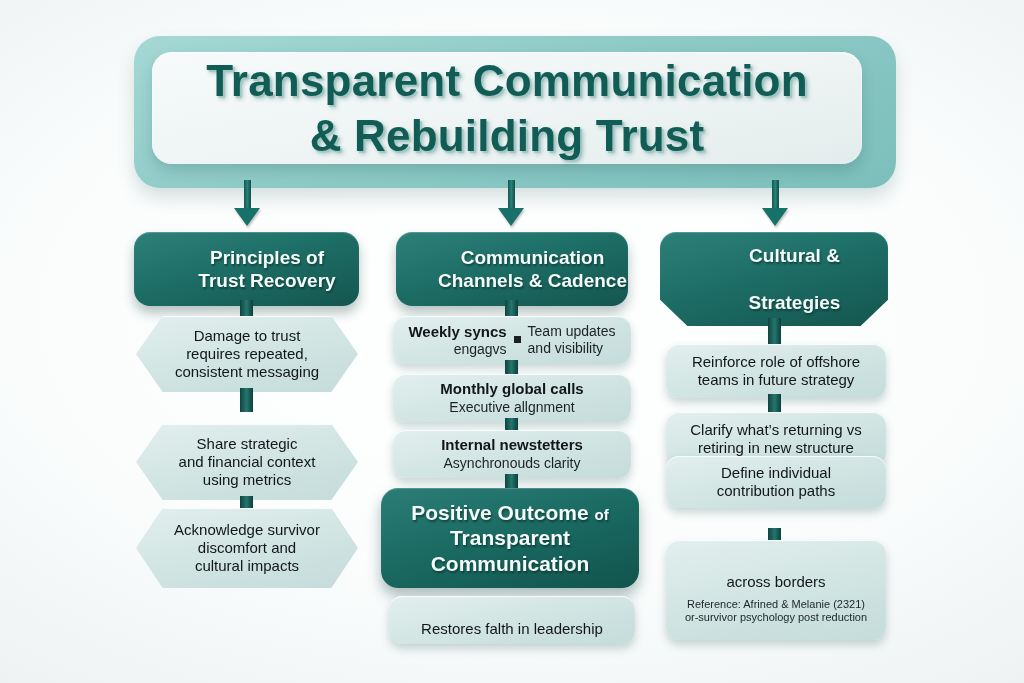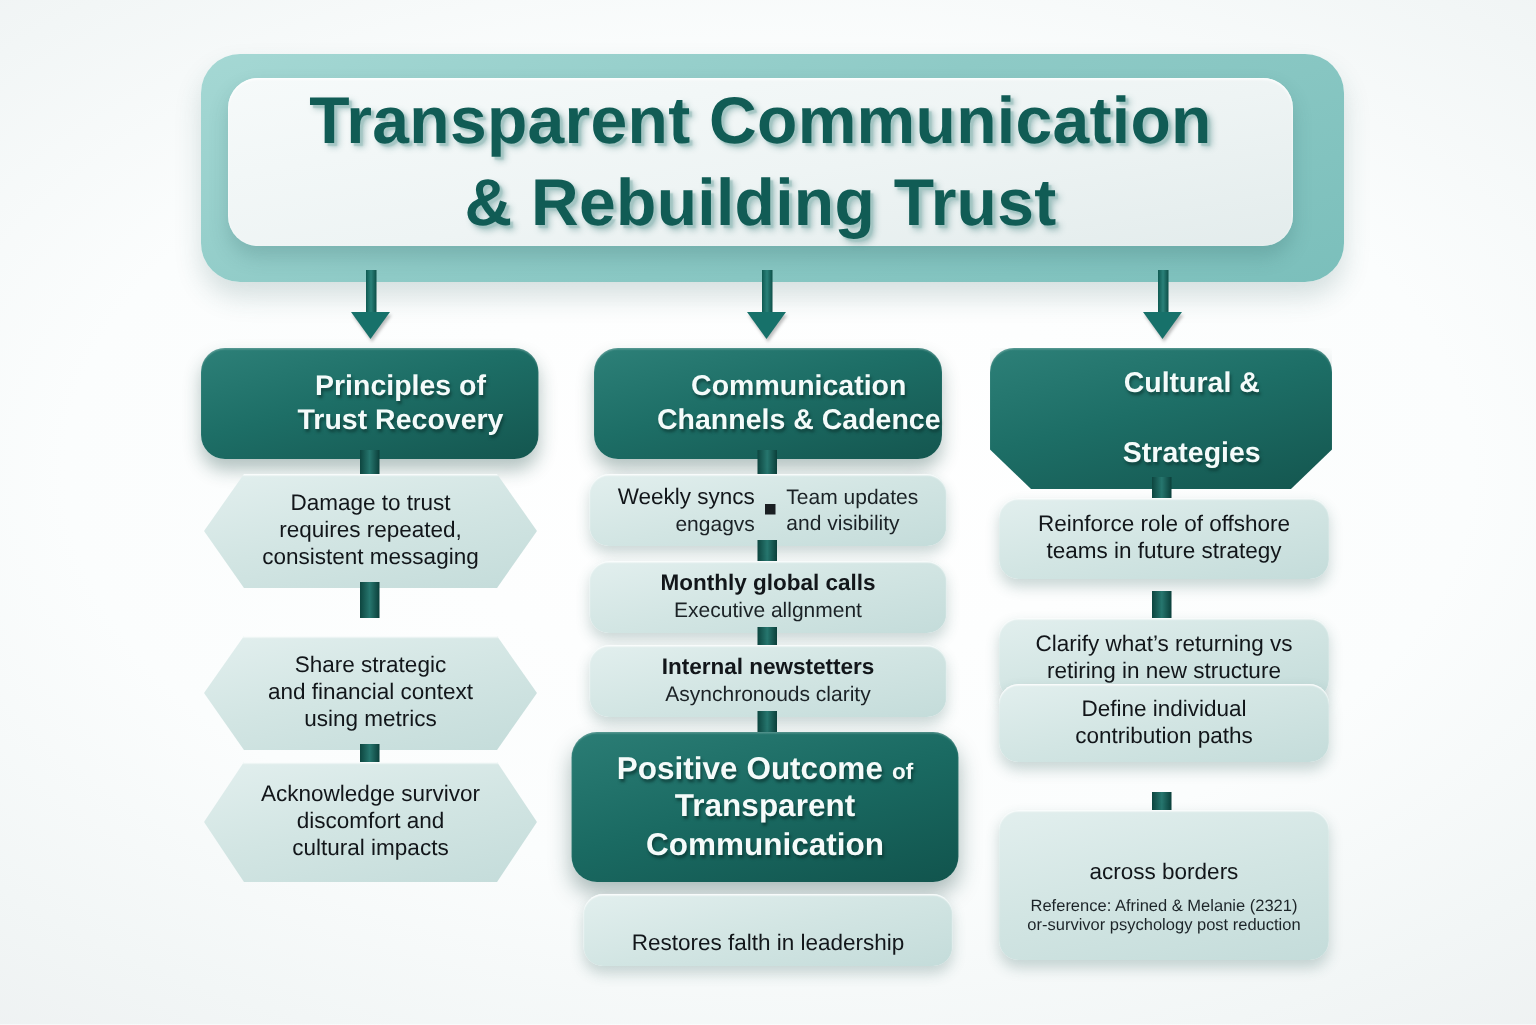--- a/index.html
+++ b/index.html
@@ -131,21 +131,21 @@
     display: flex;
     align-items: center;
     justify-content: center;
     gap: 7px;
     width: 100%;
     padding: 0 10px;
     box-sizing: border-box;
   }
   .split-l { text-align: right; line-height: 1.18; }
   .split-r { text-align: left; line-height: 1.18; }
-  .split-l .t1 { font-weight: normal; font-size: 15px; color: #12161a; display:block; }
+  .split-l .t1 { font-weight: bold; font-size: 15px; color: #12161a; display:block; }
   .split-l .t2 { font-size: 14px; color: #1b2226; display:block; }
   .split-r .t1 { font-size: 14px; color: #1b2226; display:block; }
   .split-r .t2 { font-size: 14px; color: #1b2226; display:block; }
   .dash {
     width: 7px; height: 7px;
     background: #1a1f22;
     flex: none;
   }
 
   
@@ -284,21 +284,21 @@
 
 <div class="hdr hdr-pent" style="left:660px; top:232px; width:228px; height:94px;">
   <div class="card-text">
     <span>Cultural &amp;</span><br>
     <br>
     <span>Strategies</span>
   </div>
 </div>
 <div class="link" style="left:768px; top:318px; height:26px;"></div>
 
-<div class="card card-rect" style="left:666px; top:332px; width:220px; height:54px;">
+<div class="card card-rect" style="left:666px; top:344px; width:220px; height:54px;">
   <div class="card-text">
     <span>Reinforce role of offshore</span><br>
     <span>teams in future strategy</span>
   </div>
 </div>
 <div class="link" style="left:768px; top:394px; height:20px;"></div>
 
 <div class="card card-rect" style="left:666px; top:412px; width:220px; height:54px;">
   <div class="card-text">
     <span>Clarify what’s returning vs</span><br>

